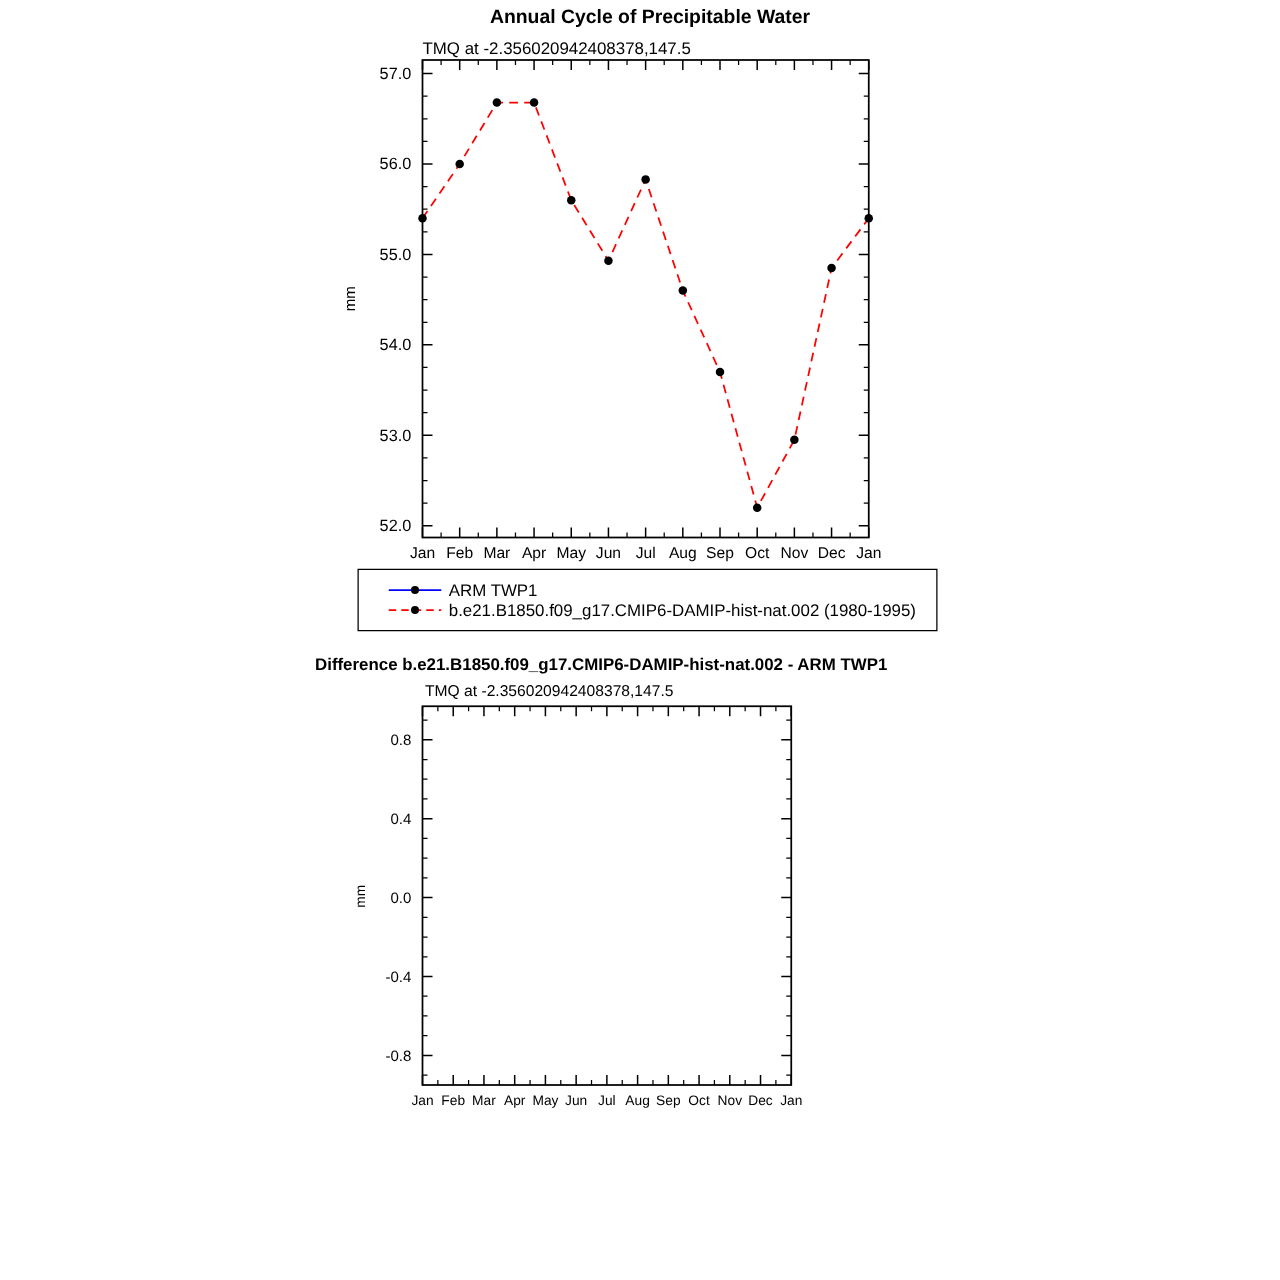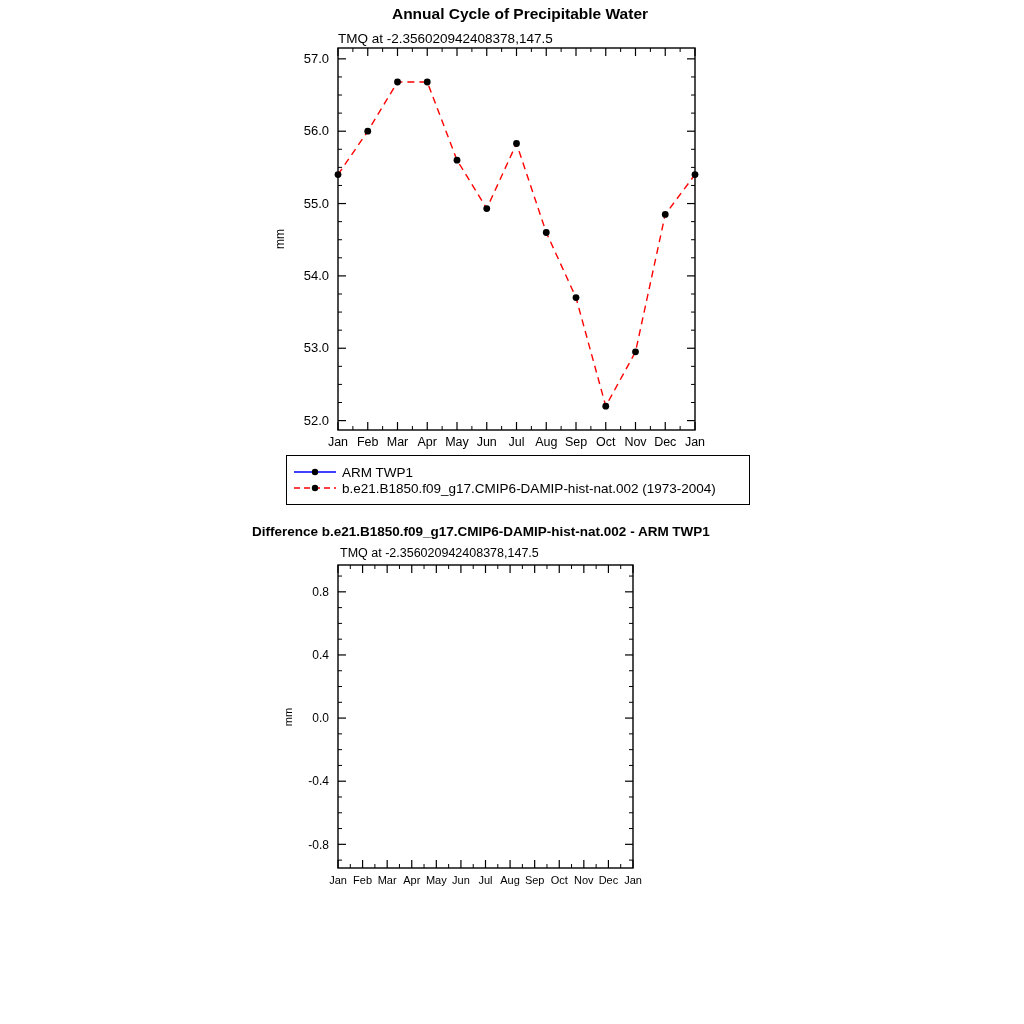--- a/index.html
+++ b/index.html
@@ -4,21 +4,21 @@
 <style>
   * { margin:0; padding:0; box-sizing:border-box; }
   html,body { background:#ffffff; font-family:"Liberation Sans", sans-serif; color:#000; }
   .canvas { position:relative; width:1024px; height:1024px; background:#fff; overflow:hidden; }
   .abs { position:absolute; }
   .chart-title { font-weight:bold; white-space:nowrap; }
   #chart1-title   { left:270px; top:5px;  width:500px; text-align:center; font-size:15.5px; }
   #chart1-subtitle{ left:338px; top:31px; font-size:13.5px; white-space:nowrap; }
   #chart1-svg     { left:270px; top:30px; }
   .legend-box { left:286px; top:455px; width:464px; height:50px; border:1px solid #000;
-                display:flex; flex-direction:column; justify-content:center; padding:2px 5px; gap:1px; background:#fff; }
+                display:flex; flex-direction:column; justify-content:center; padding:2px 22px; gap:1px; background:#fff; }
   .legend-row { display:flex; align-items:center; gap:4px; font-size:13.5px; white-space:nowrap; }
   .legend-swatch { flex:0 0 auto; }
   #chart2-title   { left:252px; top:524px; width:472px; text-align:left; font-size:13.5px; }
   #chart2-subtitle{ left:340px; top:546px; font-size:12.5px; white-space:nowrap; }
   #chart2-svg     { left:270px; top:545px; }
   svg text { font-family:"Liberation Sans", sans-serif; fill:#000; }
 </style>
 </head>
 <body>
 
@@ -162,21 +162,21 @@
         <line x1="2" y1="7" x2="44" y2="7" stroke-width="1.4" stroke="#0000ff"></line>
         <circle cx="23" cy="7" r="3.2" fill="#000"></circle>
       </svg>
       <span>ARM TWP1</span>
     </div>
     <div class="legend-row">
       <svg class="legend-swatch" width="46" height="14">
         <line x1="2" y1="7" x2="44" y2="7" stroke-width="1.4" stroke-dasharray="6,4" stroke="#ff0000"></line>
         <circle cx="23" cy="7" r="3.2" fill="#000"></circle>
       </svg>
-      <span>b.e21.B1850.f09_g17.CMIP6-DAMIP-hist-nat.002 (1973-2004)</span>
+      <span>b.e21.B1850.f09_g17.CMIP6-DAMIP-hist-nat.002 (1980-1995)</span>
     </div>
   </div>
 
   <div class="abs chart-title" id="chart2-title">Difference b.e21.B1850.f09_g17.CMIP6-DAMIP-hist-nat.002 - ARM TWP1</div>
   <div class="abs" id="chart2-subtitle">TMQ at -2.356020942408378,147.5</div>
   <svg class="abs" id="chart2-svg" width="420" height="360">
       <rect x="68" y="20" width="295" height="303" fill="none" stroke="#000" stroke-width="1.4"></rect>
       <line x1="68" y1="323" x2="68" y2="315" stroke="#000" stroke-width="1.2"></line>
       <line x1="68" y1="20" x2="68" y2="28" stroke="#000" stroke-width="1.2"></line>
       <text x="68" y="339" text-anchor="middle" font-size="11">Jan</text>

